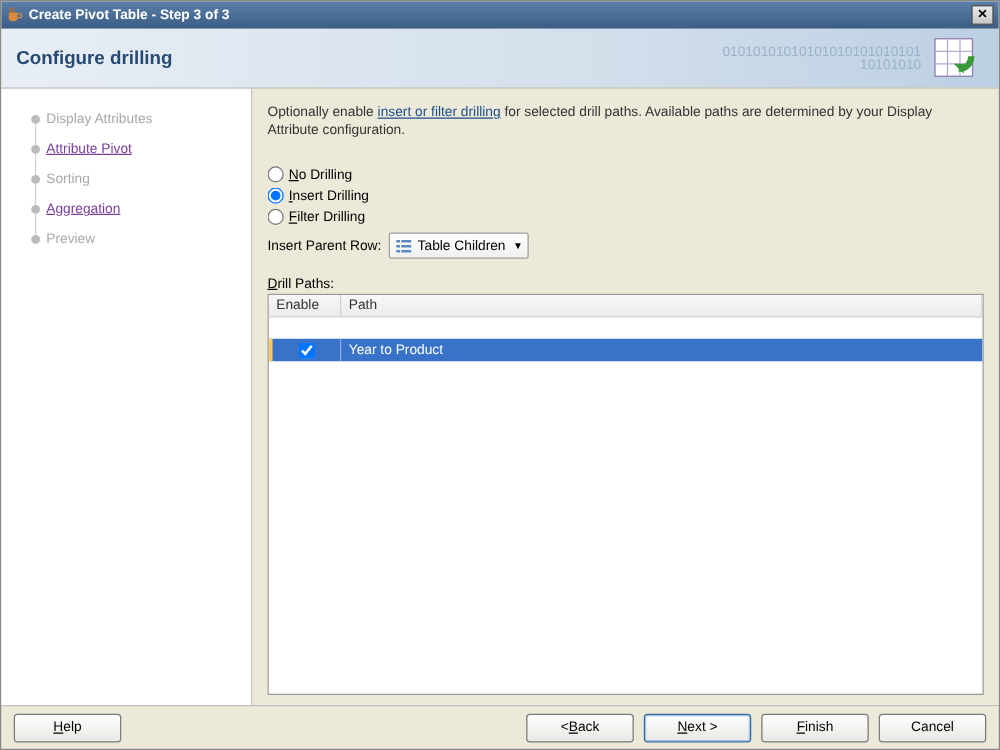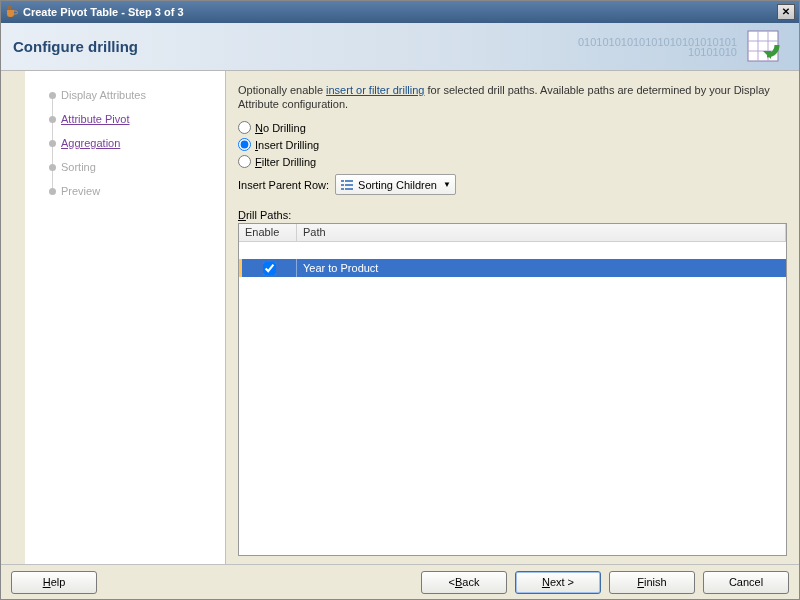--- a/index.html
+++ b/index.html
@@ -7,32 +7,32 @@
   .titlebar { background: linear-gradient(to bottom, #5a7fa8, #3b5d85); color: #fff; height: 22px; display: flex; align-items: center; padding: 0 4px; font-weight: bold; }
   .titlebar .coffee { width: 14px; height: 14px; margin-right: 4px; display:inline-flex; align-items:center; justify-content:center; }
   .titlebar .title { flex: 1; }
   .titlebar .close { width:18px; height:16px; background: linear-gradient(#e8e8e8,#c8c8c8); border:1px solid #555; color:#000; font-size:10px; text-align:center; line-height:13px; cursor:pointer; }
   .header { height: 47px; background: linear-gradient(to right, #e8eef5 0%, #d3dfeb 60%, #bcd0e3 100%); display:flex; align-items:center; padding: 0 12px; justify-content: space-between; }
   .header h1 { font-size: 15px; font-weight: bold; color: #274a73; margin:0; }
   .header .digits { font-family: monospace; font-size:10px; color:#9bb3c9; text-align:right; line-height:10px; max-width:260px; overflow:hidden; }
   .header .logo { width:42px; height:40px; margin-left:8px; }
   .divider-h { height:1px; background:#b8b8b8; }
   .content { display:flex; height: 493px; }
-  .sidebar { width: 200px; background:#fff; padding: 12px 0 0 0; margin-left: 24px; }
+  .sidebar { width: 200px; background:#fff; padding: 12px 0 0 0; }
   .step { display:flex; align-items:center; height:24px; padding-left:22px; position:relative; cursor:pointer; }
   .step .dot { width:7px; height:7px; border-radius:50%; background:#bbb; position:absolute; left:24px; top:9px; }
   .step .dot.active { background:#2b73c6; border:1px solid #1a4e8c; width:8px; height:8px; top:8px; }
   .step .label { margin-left:14px; }
   .step.pending .label { color:#a9a9a9; }
   .step.link .label { color:#7a3e9c; text-decoration: underline; }
   .step.current { background:#fff; border:1px dotted #888; }
   .step.current .label { color:#1a4e8c; font-weight:bold; text-decoration:none; }
   .vdiv { width:1px; background:#c0c0c0; }
   .main { flex:1; padding: 12px 12px 8px 12px; background:#ece9d8; display:flex; flex-direction:column; }
-  .desc { color:#333; margin-bottom:8px; line-height:14px; }
+  .desc { color:#333; margin-bottom:20px; line-height:14px; }
   .desc a { color:#1a4e8c; text-decoration: underline; }
   .radio-row { display:flex; align-items:flex-end; margin: 2px 0 2px 0; gap:4px; }
   .radio-row input { margin:0; }
   .radio-row label { }
   .mnemonic { text-decoration: underline; }
   .parentrow { display:flex; align-items:center; gap:6px; margin-top:4px; }
   .combo { display:inline-flex; align-items:center; height:21px; border:1px solid #a0a0a0; border-radius:2px; background: linear-gradient(#ffffff,#f0f0ee); padding:0 4px; gap:4px; cursor:pointer; }
   .combo .combo-icon { width:14px; height:14px; }
   .combo .caret { font-size:8px; margin-left:2px; }
   .drill-label { margin-top:14px; display:flex; align-items:flex-end; gap:4px; }
@@ -96,27 +96,27 @@
     <div class="steps-wrap">
       <div class="long-line"></div>
       <div class="step pending">
         <span class="dot"></span>
         <span class="label">Display Attributes</span>
       </div>
       <div class="step link">
         <span class="dot"></span>
         <span class="label">Attribute Pivot</span>
       </div>
+      <div class="step pending">
+        <span class="dot"></span>
+        <span class="label">Sorting</span>
+      </div>
       <div class="step link">
         <span class="dot"></span>
         <span class="label">Aggregation</span>
-      </div>
-      <div class="step pending">
-        <span class="dot"></span>
-        <span class="label">Sorting</span>
       </div>
       <div class="step pending">
         <span class="dot"></span>
         <span class="label">Preview</span>
       </div>
     </div>
   </div>
   <div class="vdiv"></div>
   <div class="main">
     <div class="desc">
@@ -142,21 +142,21 @@
         <span class="combo-icon">
           <svg viewBox="0 0 14 14">
               <rect x="1" y="2" width="3" height="2" fill="#5a8ac6"></rect>
               <rect x="5" y="2" width="8" height="2" fill="#5a8ac6"></rect>
               <rect x="1" y="6" width="3" height="2" fill="#5a8ac6"></rect>
               <rect x="5" y="6" width="8" height="2" fill="#5a8ac6"></rect>
               <rect x="1" y="10" width="3" height="2" fill="#5a8ac6"></rect>
               <rect x="5" y="10" width="8" height="2" fill="#5a8ac6"></rect>
             </svg>
         </span>
-        <span>Sorting Children</span>
+        <span>Table Children</span>
         <span class="caret">▼</span>
       </div>
     </div>
 
     <div class="drill-label">
       <span><span class="mnemonic">D</span>rill Paths:</span>
     </div>
 
     <div class="table-container">
       <div class="thead">

